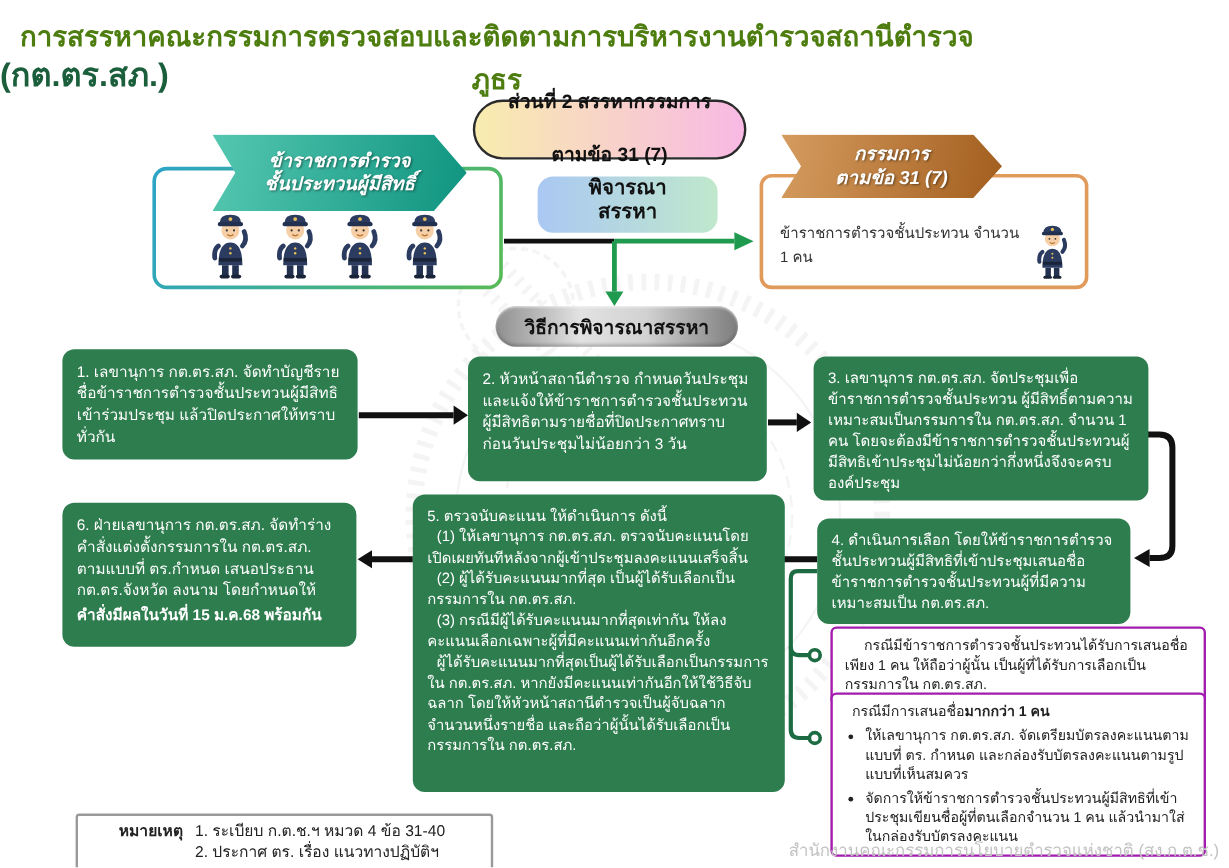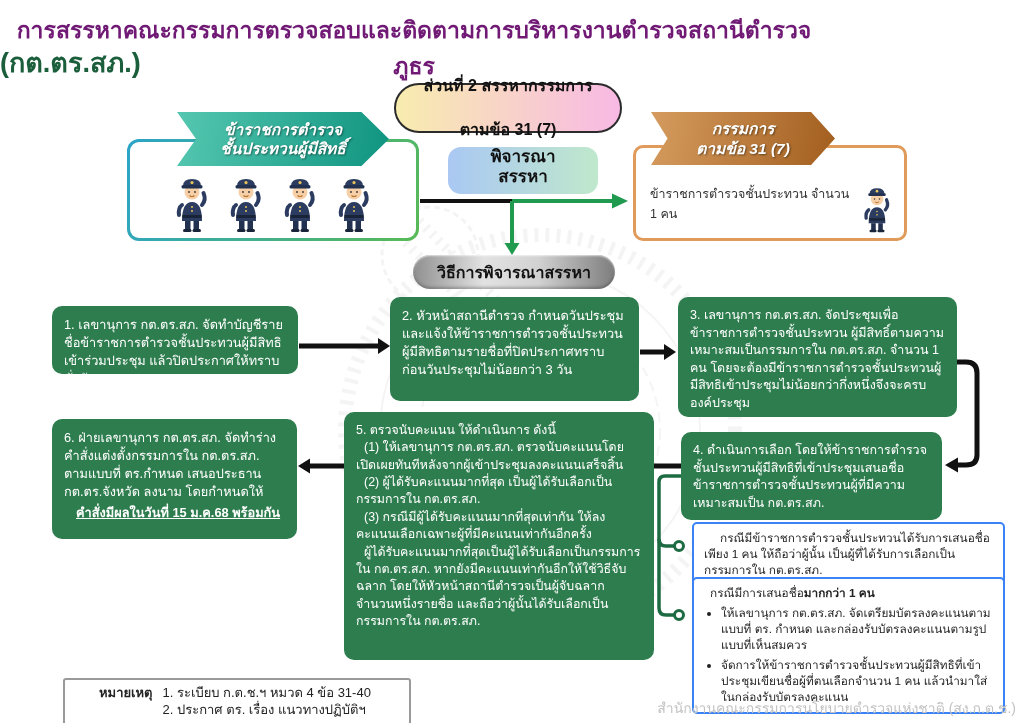--- a/index.html
+++ b/index.html
@@ -3,37 +3,37 @@
 <meta charset="utf-8">
 <style>
   html,body{margin:0;padding:0;background:#fff;}
   *{box-sizing:border-box;}
   .canvas{
     position:relative;width:1024px;height:723px;background:#ffffff;
     font-family:"Liberation Sans",sans-serif;overflow:hidden;color:#222;
   }
   .abs{position:absolute;}
   
-  .title1{top:12px;left:0;width:828px;text-align:center;font-size:23px;font-weight:600;color:#701a75;}
+  .title1{top:12px;left:0;width:828px;text-align:center;font-size:23px;font-weight:600;color:#4d7c0f;}
   .title2{top:41px;left:0;width:1024px;text-align:left;font-size:27px;font-weight:800;color:#1b5e3b;}
   
   .section-badge{
     left:394px;top:83px;width:228px;height:50px;border-radius:25px;
     background:linear-gradient(90deg,#f8ecae,#f8b9e4);border:2px solid #2b2b2b;
     display:flex;flex-direction:column;align-items:center;justify-content:center;
     font-size:16px;font-weight:800;color:#111;line-height:1.25;z-index:4;gap:24px;
   }
   
   .banner{
     display:flex;flex-direction:column;align-items:center;justify-content:center;
     color:#fff;font-weight:800;font-style:italic;line-height:1.25;font-size:15.5px;
     text-shadow:1px 1px 2px rgba(0,0,0,.45);z-index:5;
     clip-path:polygon(0 0,87% 0,100% 50%,87% 100%,0 100%,9% 50%);
   }
-  .banner-left{left:177px;top:112px;width:212px;height:54px;
+  .banner-left{left:177px;top:112px;width:212px;height:64px;
     background:linear-gradient(100deg,#55c7b0,#0f9480);text-align:right;}
   .banner-right{left:651px;top:112px;width:184px;height:53px;
     background:linear-gradient(100deg,#d59c5f,#a25e1e);}
   .leftbox-wrap{left:127px;top:139px;width:292px;height:102px;border-radius:12px;
     background:linear-gradient(115deg,#2ba4c8,#58ba55);padding:3px;z-index:3;}
   .leftbox-inner{width:100%;height:100%;background:#fff;border-radius:9px;
     display:flex;align-items:flex-end;justify-content:center;gap:8px;padding:0 8px 4px 8px;}
   .officer{width:46px;height:60px;}
   .officer-small{position:absolute;right:9px;bottom:4px;width:36px;height:50px;}
   .center-pill{left:448px;top:147px;width:150px;height:47px;border-radius:13px;
@@ -44,30 +44,30 @@
     border-radius:10px;background:#fff;z-index:3;}
   .rightbox-caption{position:absolute;left:14px;top:36px;right:52px;font-size:12.5px;color:#333;}
   .method-pill{left:413px;top:255px;width:202px;height:34px;border-radius:17px;
     background:linear-gradient(90deg,#8f8f8f,#e2e2e2 35%,#d2d2d2 62%,#7d7d7d);
     box-shadow:inset 0 1px 2px rgba(255,255,255,.7), inset 0 -2px 3px rgba(0,0,0,.25);
     display:flex;align-items:center;justify-content:center;
     font-size:16px;font-weight:800;color:#111;z-index:4;}
   
   .step-box{background:#2e7d4e;color:#fff;border-radius:10px;padding:10px 12px;
     font-size:12.8px;line-height:1.4;overflow-wrap:break-word;word-break:break-word;z-index:3;}
-  .b1{left:52px;top:306px;width:246px;height:68px;}
+  .b1{left:52px;top:291px;width:246px;height:92px;}
   .b2{left:390px;top:297px;width:249px;height:104px;}
   .b3{left:678px;top:297px;width:279px;height:120px;font-size:12.5px;}
   .b4{left:681px;top:432px;width:261px;height:88px;font-size:12.5px;}
   .b5{left:344px;top:412px;width:310px;height:248px;font-size:12.4px;}
   .b6{left:52px;top:419px;width:245px;height:120px;}
   .b5 .ind{text-indent:8px;}
-  .b6 .emph{font-weight:800;text-decoration:underline;margin-top:3px;margin-left:12px;}
-  
-  .callout{background:#fff;border:2px solid #3b82f6;border-radius:5px;color:#222;
+  .b6 .emph{font-weight:800;margin-top:3px;}
+  
+  .callout{background:#fff;border:2px solid #a21caf;border-radius:5px;color:#222;
     font-size:11.8px;line-height:1.35;padding:7px 10px;z-index:3;
     overflow-wrap:break-word;word-break:break-word;}
   .callout-a{left:692px;top:522px;width:313px;min-height:47px;text-indent:16px;}
   .callout-b{left:692px;top:577px;width:313px;min-height:108px;}
   .callout-b .ctitle{margin-left:6px;}
   .callout-b ul{margin:2px 0 0 0;padding-left:17px;}
   .callout-b li{margin-top:4px;}
   
   .note-box{left:63px;top:678px;width:348px;min-height:44px;border:2px solid #9a9a9a;
     border-radius:3px;background:#fff;display:flex;align-items:flex-start;

